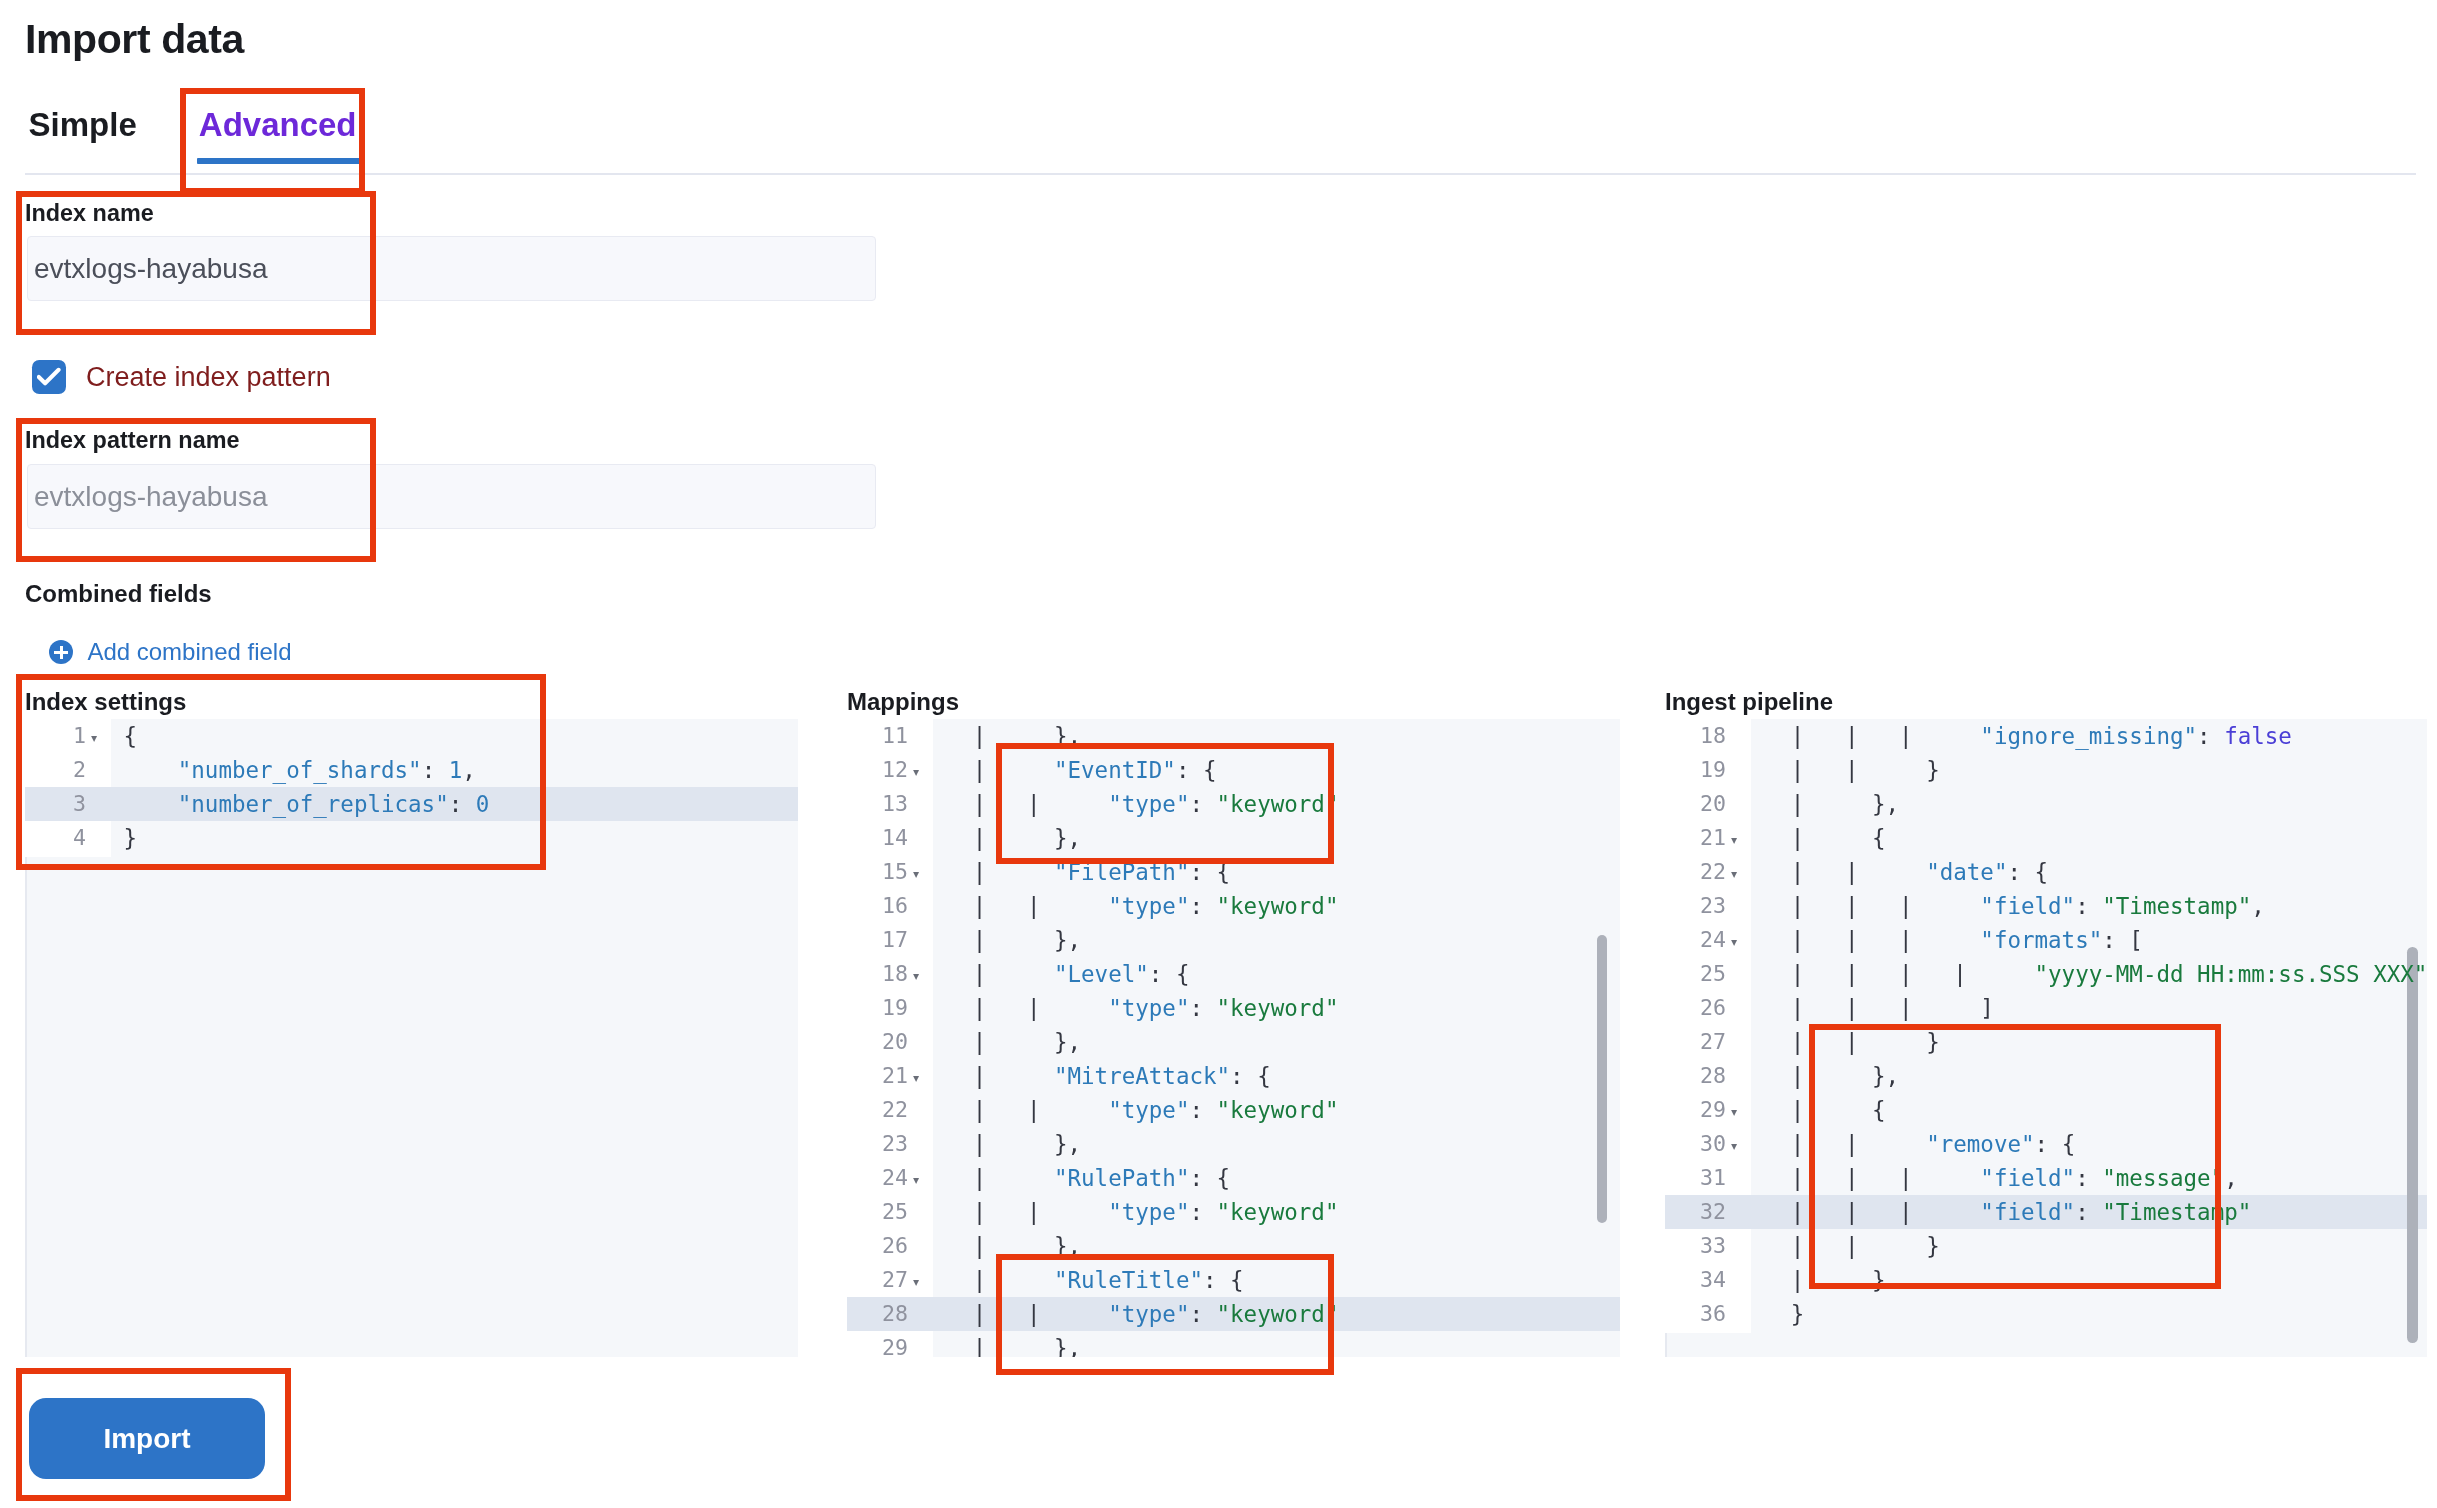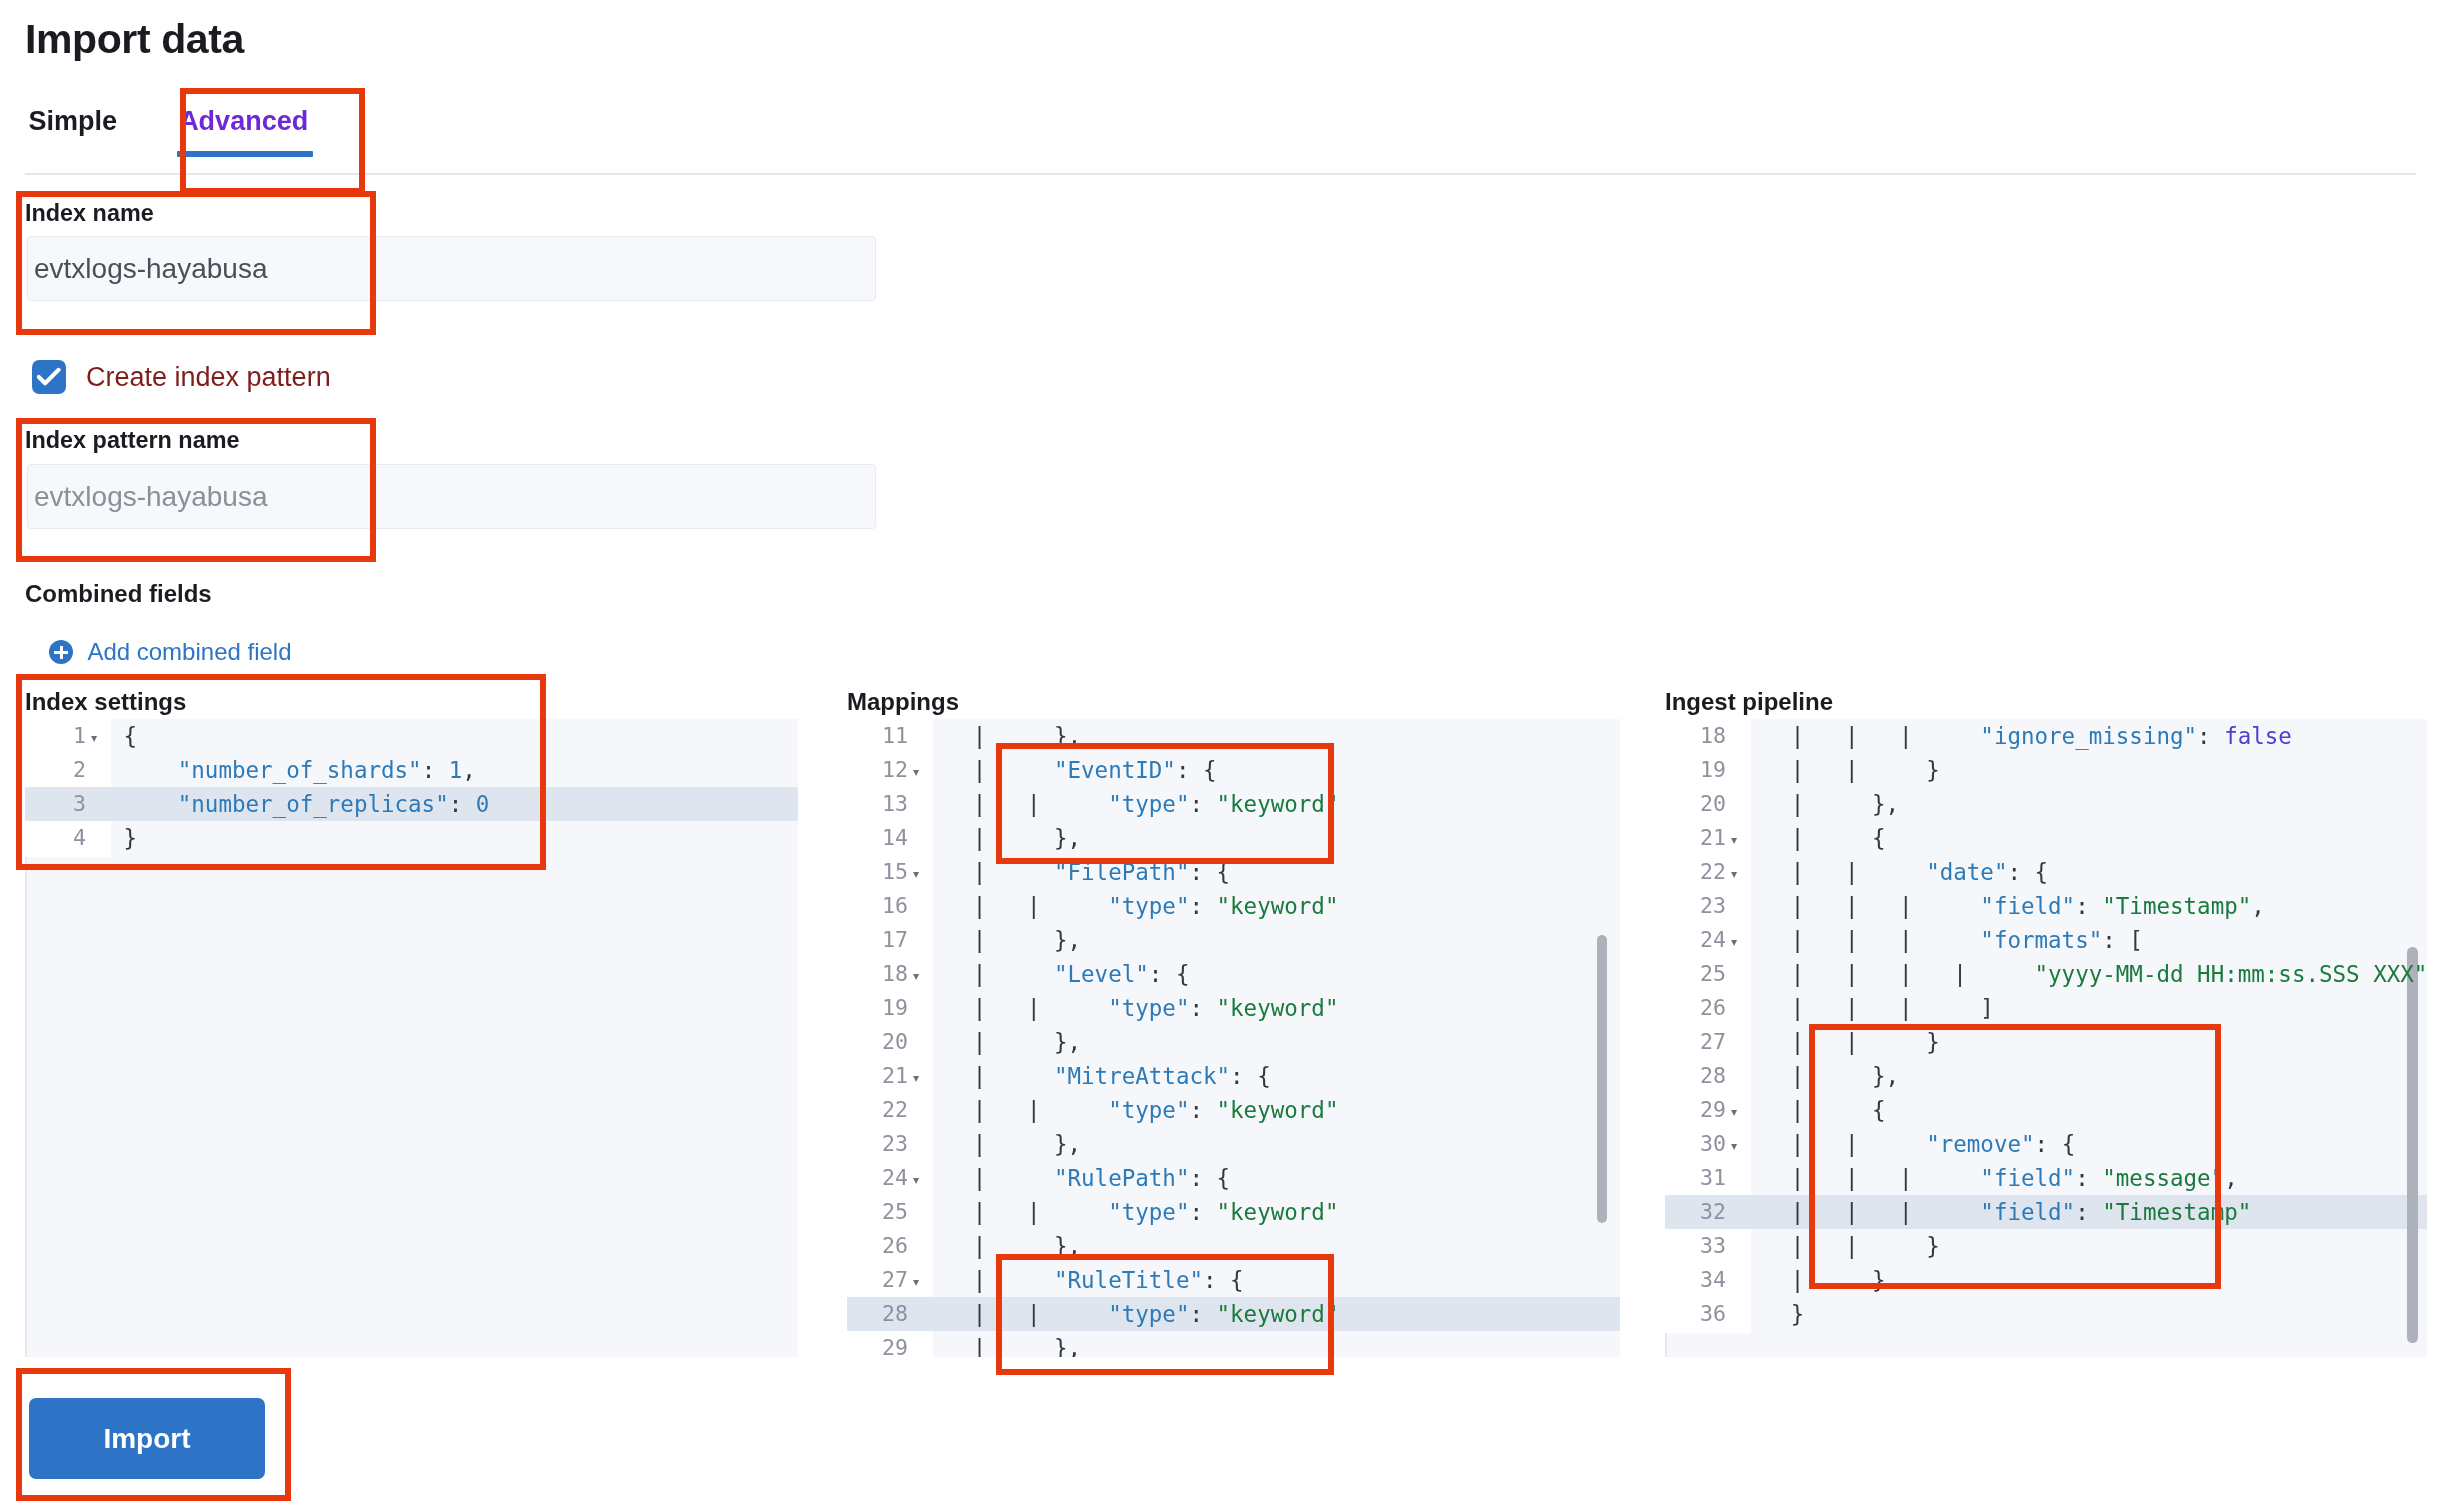--- a/index.html
+++ b/index.html
@@ -16,21 +16,21 @@
   .page-title {
     position: absolute; left: 25px; top: 16px;
     font-size: 41px; font-weight: bold; color: #1a1c21;
     letter-spacing: -0.4px;
   }
   .tabs {
     position: absolute; left: 25px; top: 99px;
     display: flex; align-items: flex-end; gap: 0;
   }
   .tab {
-    font-size: 27px; font-weight: bold;
+    font-size: 33px; font-weight: bold;
     padding: 7.2px 31px 20px 3.6px;
     color: #1a1c21; cursor: pointer;
     position: relative;
   }
   .tab.active { color: #6d28d9; padding-left: 31px; padding-right: 32px; }
   .tab.active::after {
     content: ""; position: absolute; left: 29px; right: 27px; bottom: 0;
     height: 6.3px; background: #2d74c7; border-radius: 0.9px;
   }
   .tab-rule {
@@ -127,21 +127,21 @@
   
   .vscroll {
     position: absolute; width: 10.8px; border-radius: 5.4px; background: #adb1ba;
   }
 
   
   .import-btn {
     position: absolute; left: 29px; top: 1398px;
     width: 236px; height: 81px;
     background: #2d74c7; color: #fff;
-    border: none; border-radius: 7px;
+    border: none; border-radius: 17px;
     font-family: "Liberation Sans", sans-serif;
     font-size: 28px; font-weight: bold;
     cursor: pointer;
   }
 
   
   .annot {
     position: absolute; border: 6.3px solid #e8380d; pointer-events: none;
     background: transparent;
   }

